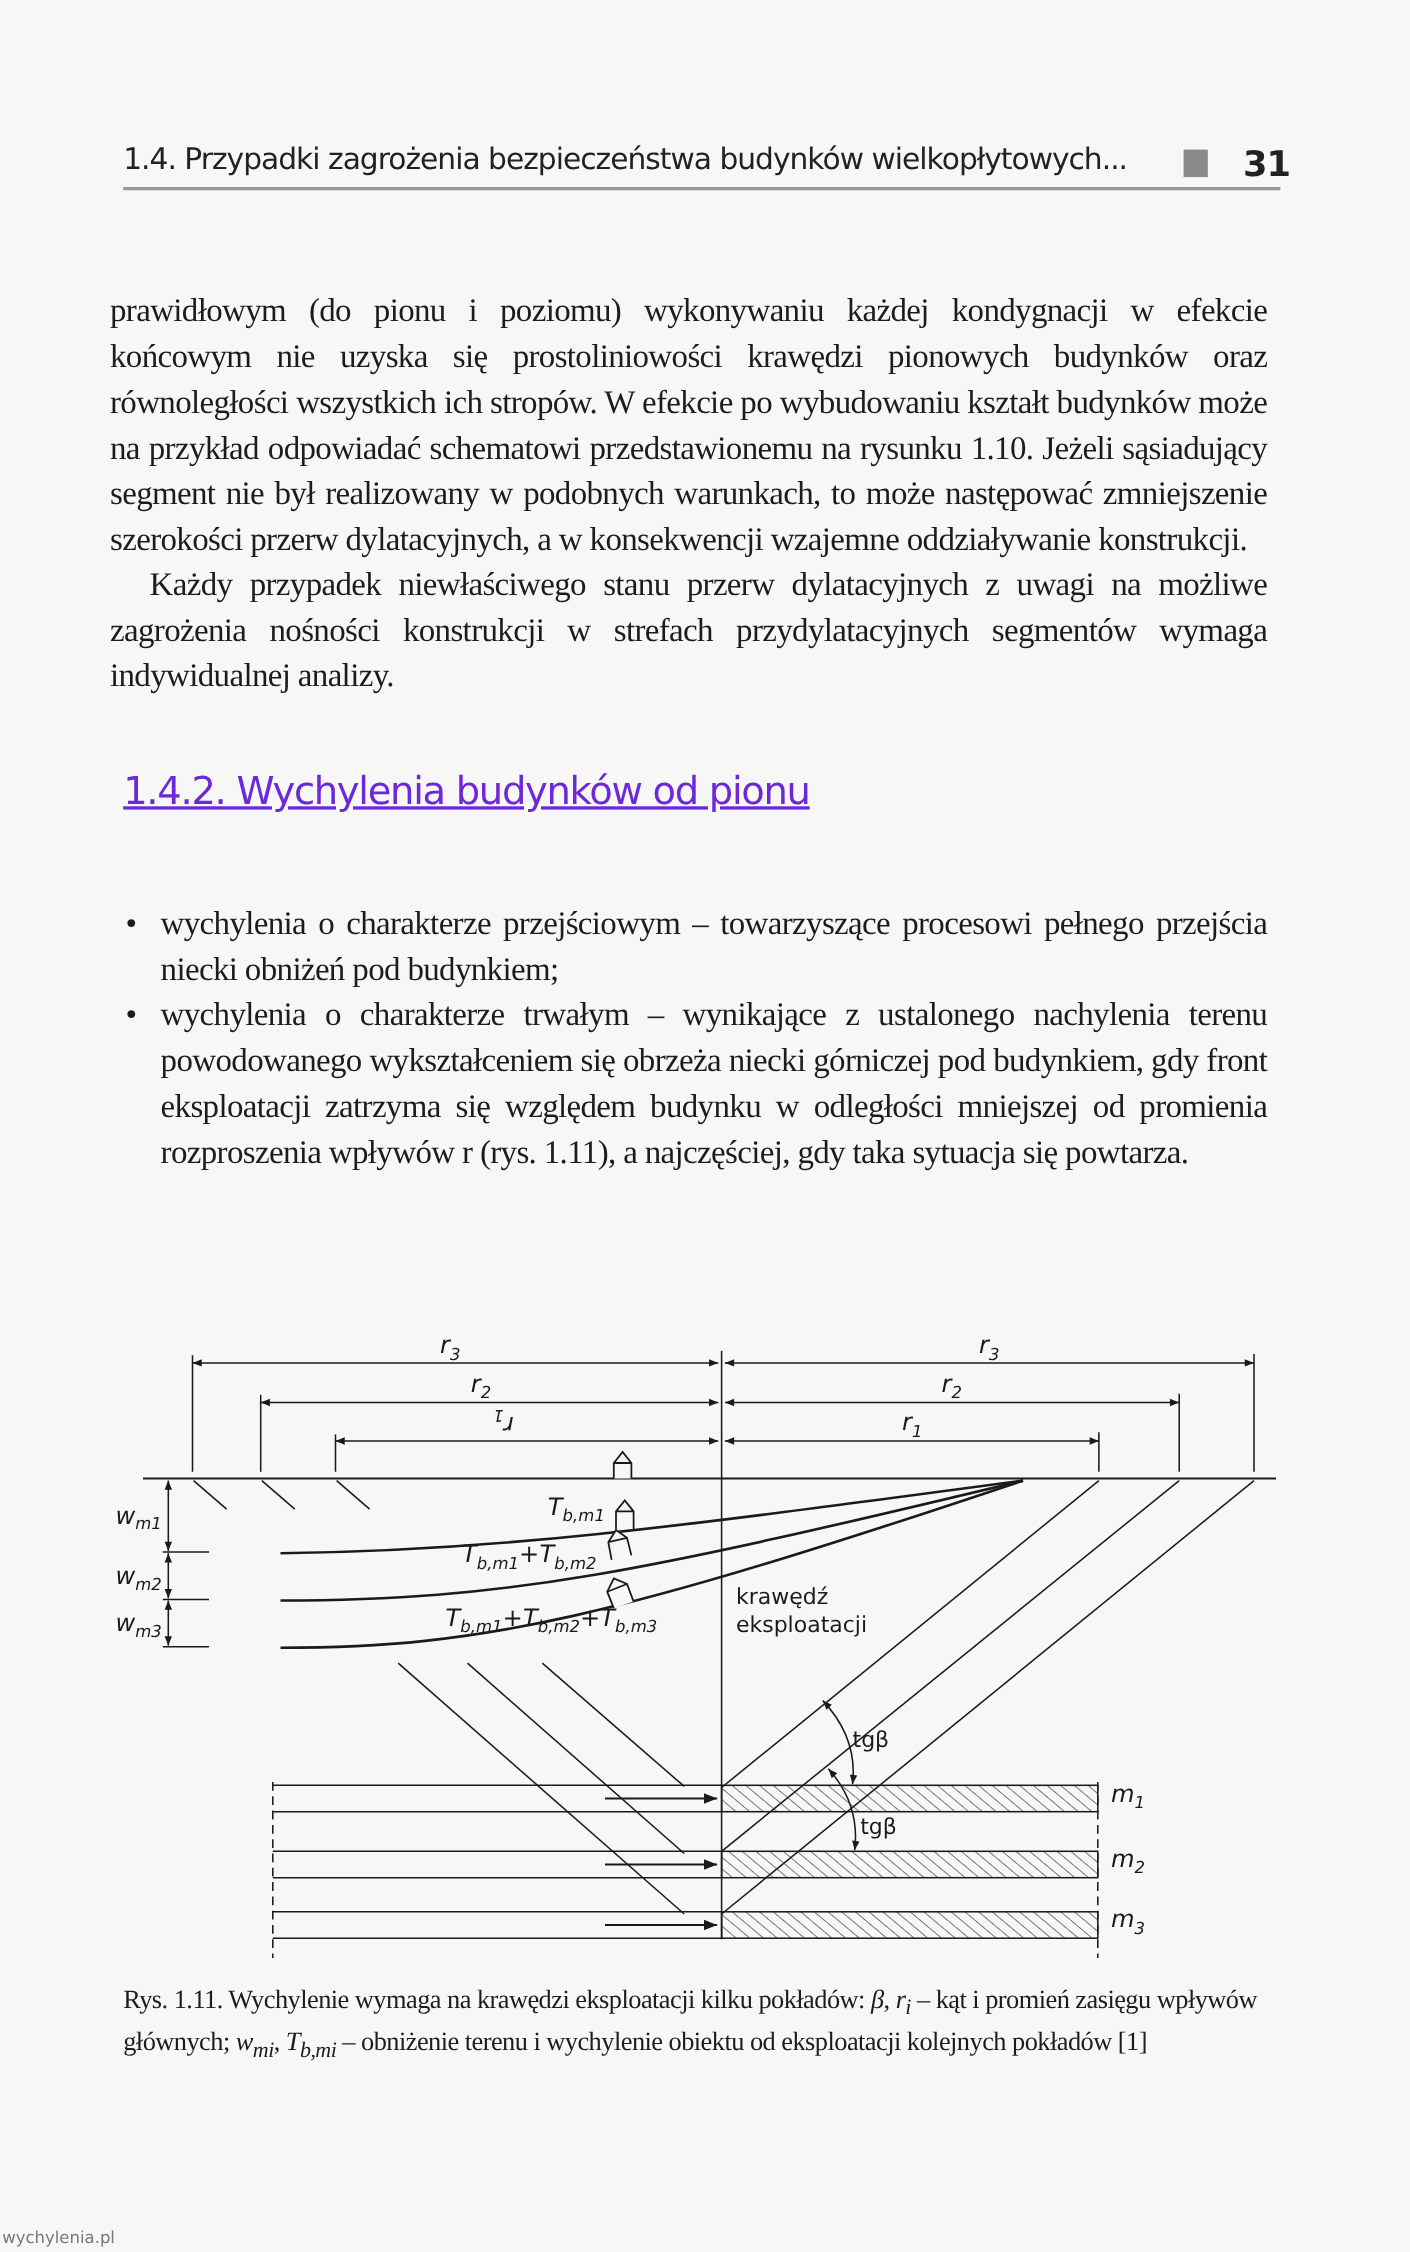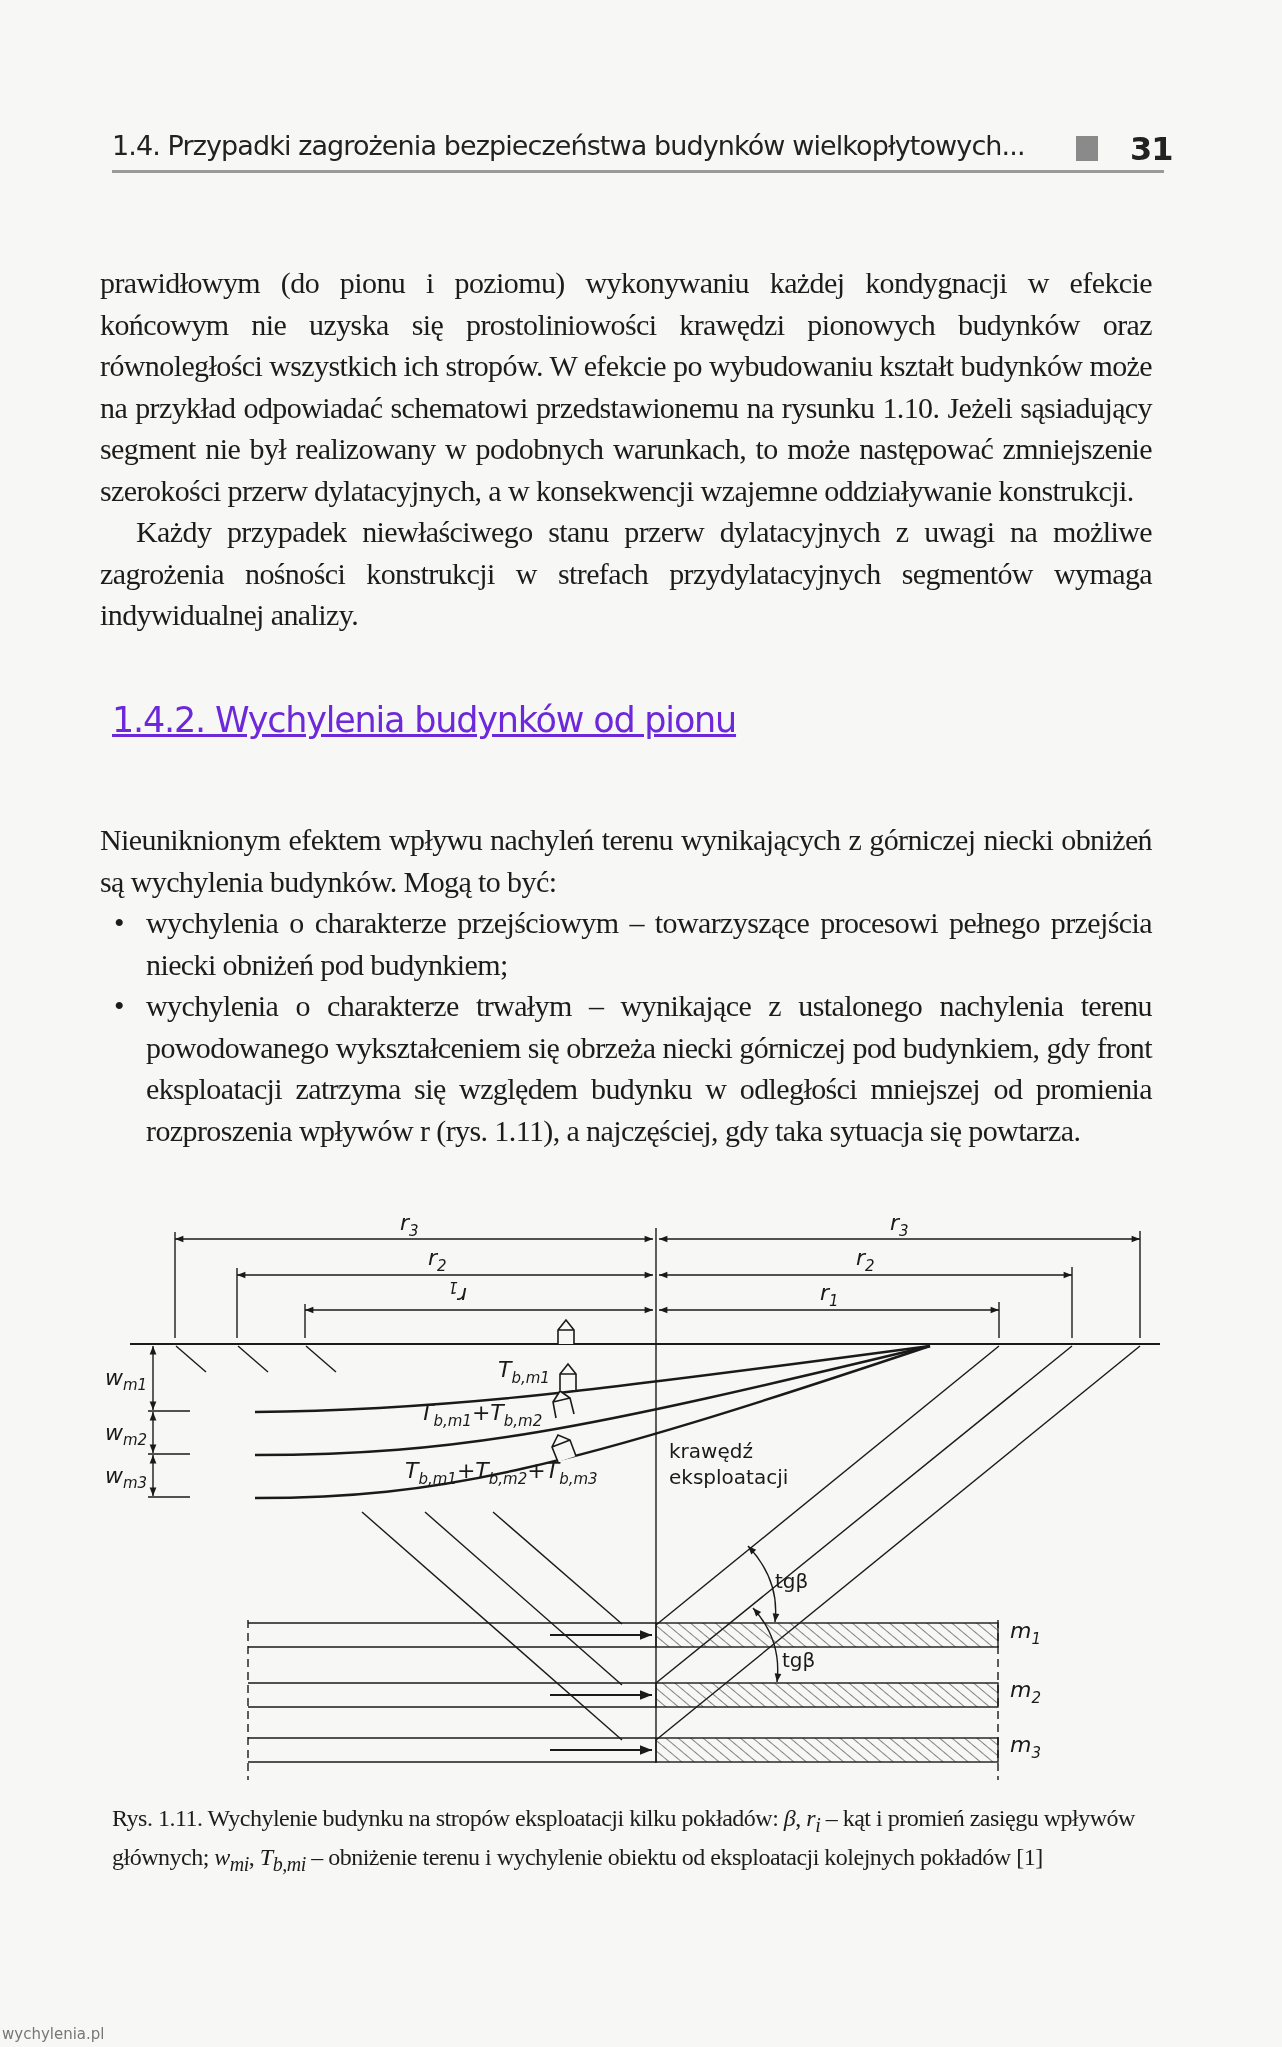--- a/index.html
+++ b/index.html
@@ -60,21 +60,20 @@
 <div class="header-rule"></div>
 
 <div class="body-text" id="para1">
   <p>prawidłowym (do pionu i poziomu) wykonywaniu każdej kondygnacji w efekcie końcowym nie uzyska się prostoliniowości krawędzi pionowych budynków oraz równoległości wszystkich ich stropów. W efekcie po wybudowaniu kształt budynków może na przykład odpowiadać schematowi przedstawionemu na rysunku 1.10. Jeżeli sąsiadujący segment nie był realizowany w podobnych warunkach, to może następować zmniejszenie szerokości przerw dylatacyjnych, a w konsekwencji wzajemne oddziaływanie konstrukcji.</p>
   <p class="indent">Każdy przypadek niewłaściwego stanu przerw dylatacyjnych z uwagi na możliwe zagrożenia nośności konstrukcji w strefach przydylatacyjnych segmentów wymaga indywidualnej analizy.</p>
 </div>
 
 <div class="section-heading">1.4.2. Wychylenia budynków od pionu</div>
 
 <div class="body-text" id="para2">
-  <p>Nieuniknionym efektem wpływu nachyleń terenu wynikających z górniczej niecki obniżeń są wychylenia budynków. Mogą to być:</p>
   <ul class="bullets">
     <li>
       <span class="dot">•</span>
       <span>wychylenia o charakterze przejściowym – towarzyszące procesowi pełnego przejścia niecki obniżeń pod budynkiem;</span>
     </li>
     <li>
       <span class="dot">•</span>
       <span>wychylenia o charakterze trwałym – wynikające z ustalonego nachylenia terenu powodowanego wykształceniem się obrzeża niecki górniczej pod budynkiem, gdy front eksploatacji zatrzyma się względem budynku w odległości mniejszej od promienia rozproszenia wpływów r (rys. 1.11), a najczęściej, gdy taka sytuacja się powtarza.</span>
     </li>
   </ul>
@@ -183,16 +182,16 @@
   <g font-size="20">
     <text x="669" y="1458">krawędź</text>
     <text x="669" y="1484">eksploatacji</text>
     <text x="775" y="1588">tgβ</text>
     <text x="782" y="1667">tgβ</text>
   </g>
 </svg>
 </div>
 
 <div class="caption">
-  <span>Rys. 1.11.</span><span> Wychylenie budynku na stropów eksploatacji kilku pokładów: </span><i>β</i><span>, </span><i>r</i><sub><i>i</i></sub><span> – kąt i promień zasięgu wpływów głównych; </span><i>w</i><sub><i>mi</i></sub><span>, </span><i>T</i><sub><i>b,mi</i></sub><span> – obniżenie terenu i wychylenie obiektu od eksploatacji kolejnych pokładów [1]</span>
+  <span>Rys. 1.11.</span><span> Wychylenie wymaga na krawędzi eksploatacji kilku pokładów: </span><i>β</i><span>, </span><i>r</i><sub><i>i</i></sub><span> – kąt i promień zasięgu wpływów głównych; </span><i>w</i><sub><i>mi</i></sub><span>, </span><i>T</i><sub><i>b,mi</i></sub><span> – obniżenie terenu i wychylenie obiektu od eksploatacji kolejnych pokładów [1]</span>
 </div>
 
 <div class="watermark">wychylenia.pl</div>
 
 </body></html>

